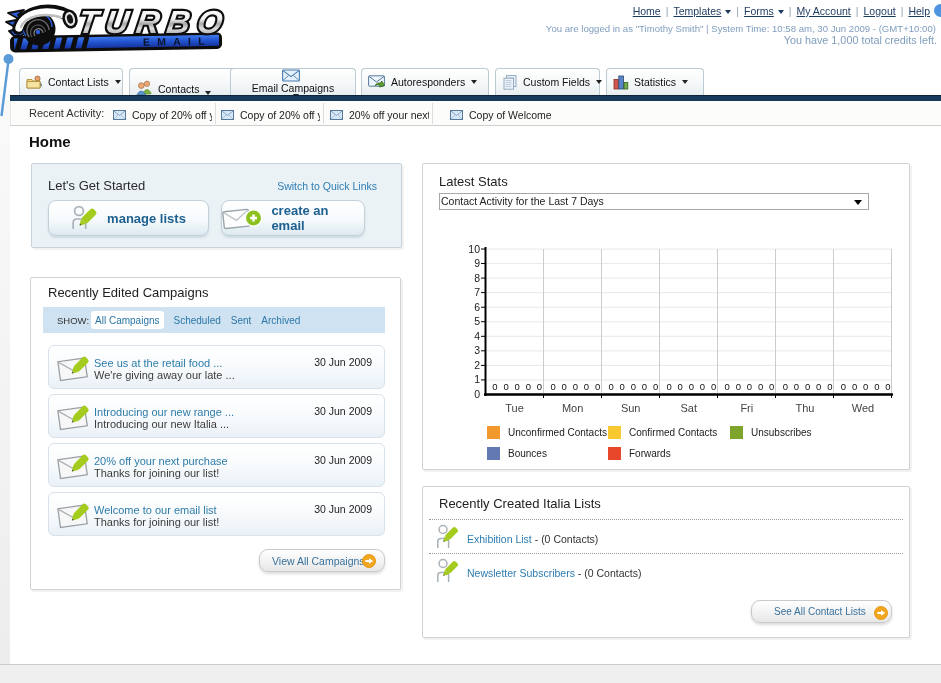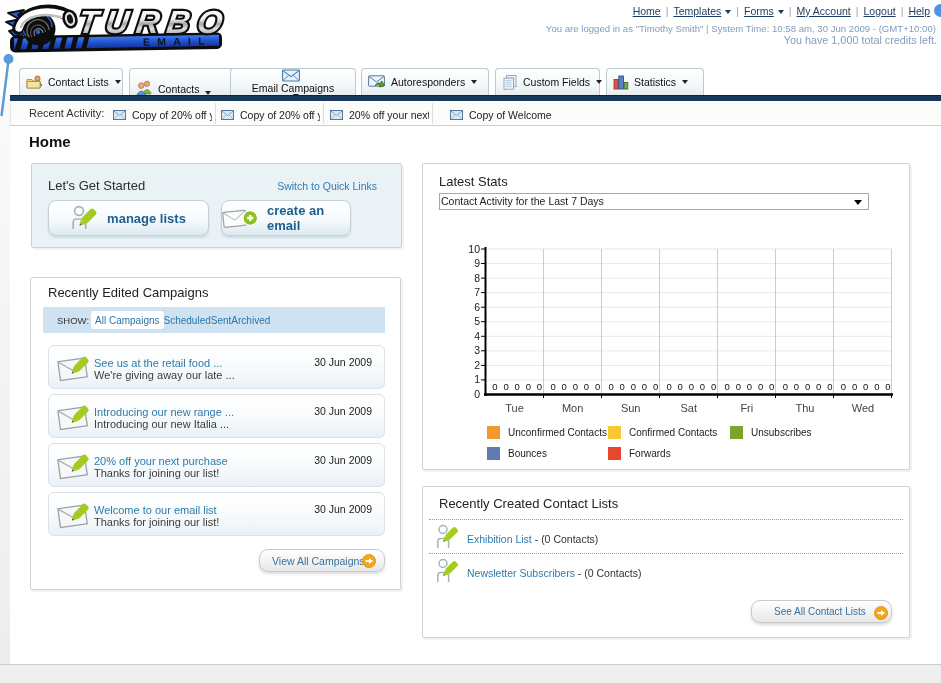--- a/index.html
+++ b/index.html
@@ -32,21 +32,21 @@
 .box { border:1px solid #d2d2d2; background:#fff; box-shadow:2px 2px 0 rgba(0,0,0,0.05); border-radius:2px; }
 #getstarted { left:31px; top:163px; width:371px; height:85px; background:#ebf2f6; border-color:#c9d2d8; }
 #gs-title { left:16px; top:14px; font-size:13px; color:#2b2b2b; position:absolute; }
 #gs-link { right:24px; top:16px; font-size:10.5px; color:#2e7cb3; position:absolute; }
 .bigbtn { position:absolute; top:36px; height:36px; background:linear-gradient(#ffffff,#f6fafc 55%,#dde9f0); border:1px solid #c3d0d8; border-radius:8px; box-shadow:0 2px 2px rgba(120,150,170,0.25); display:flex; align-items:center; justify-content:center; font-size:13px; font-weight:bold; color:#1d6090; }
 
 #campbox { left:30px; top:277px; width:371px; height:313px; }
 #campbox h2, #statsbox h2, #listsbox h2 { font-size:13px; font-weight:normal; color:#222; position:absolute; }
 #showbar { position:absolute; left:12px; top:29px; width:342px; height:26px; background:#cfe2f1; display:flex; align-items:center; font-size:9.5px; color:#333; padding-left:14px; }
 #showbar .pill { background:#fff; border-radius:3px; padding:3.5px 4px; color:#2a76a8; margin-left:2px; font-size:10px; }
-#showbar a { color:#2a76a8; text-decoration:none; font-size:10px; }
+#showbar a { color:#2a76a8; text-decoration:none; margin-left:10px; font-size:10px; }
 .card { position:absolute; left:17px; width:337px; height:44px; background:linear-gradient(#ffffff,#f7fafc 55%,#e9f1f7); border:1px solid #d9e2ea; border-radius:6px; }
 .card .cicon { position:absolute; left:8px; top:7px; }
 .card .ct { position:absolute; left:45px; top:11px; font-size:11px; color:#2e7ca8; }
 .card .cs { position:absolute; left:45px; top:22.5px; font-size:11px; color:#3c3c3c; }
 .card .cd { position:absolute; right:12px; top:10px; font-size:10.5px; color:#1c1c1c; }
 .navbtn { position:absolute; height:23px; background:linear-gradient(#ffffff,#f1f1f1 60%,#e7e7e7); border:1px solid #c9c9c9; border-radius:9px; box-shadow:0 2px 3px rgba(0,0,0,0.14); display:flex; align-items:center; font-size:10.5px; color:#39719c; white-space:nowrap; }
 
 #statsbox { left:422px; top:163px; width:488px; height:307px; }
 #statsdd { position:absolute; left:16px; top:29px; width:430px; height:17px; border:1px solid #a8a8a8; background:#fff; font-size:10.5px; color:#222; line-height:15px; padding-left:1px; }
 #statsdd .ddarrow { position:absolute; right:6px; top:6px; width:0; height:0; border-left:4px solid transparent; border-right:4px solid transparent; border-top:5px solid #000; }
@@ -203,21 +203,21 @@
         <g fill="none" stroke="#a9b2b8" stroke-width="1.7">
           <circle cx="8" cy="6" r="4.4"></circle>
           <path d="M2.2,24 l0,-6.5 q0,-3.5 3.5,-3.5 l5.5,0 q3.5,0 3.5,3.5 l0,6.5"></path>
         </g>
         <g transform="rotate(45 16 13)">
           <rect x="12.2" y="2" width="7.6" height="16" rx="2.5" fill="#a3cc1e"></rect>
           <path d="M12.5,18 l3.5,5.5 l3.5,-5.5 z" fill="#a3cc1e"></path>
           <path d="M14.9,21.8 l1.1,1.7 l1.1,-1.7 z" fill="#4a4a4a"></path>
         </g>
       </svg>manage lists</div>
-  <div class="bigbtn" style="left:189px; width:130px;"><svg width="42" height="26" viewBox="0 0 42 26" style="margin-right:8px;">
+  <div class="bigbtn" style="left:189px; width:144px;"><svg width="42" height="26" viewBox="0 0 42 26" style="margin-right:8px;">
         <g transform="rotate(-6 14 14)">
           <rect x="1.5" y="5.5" width="26" height="17" rx="1.5" fill="#fdfdfd" stroke="#9aa4ab" stroke-width="1.4"></rect>
           <path d="M2.5,6.5 L14.5,15.5 L26.5,6.5" fill="none" stroke="#b9c1c7" stroke-width="1.3"></path>
         </g>
         <circle cx="32" cy="13" r="8.2" fill="#8cc220" stroke="#fff" stroke-width="1.2"></circle>
         <path d="M28.5,13 l7,0 M32,9.5 l0,7" stroke="#ffffff" stroke-width="2.6"></path>
       </svg>create an email</div>
 </div>
 
 <div class="abs box" id="campbox">
@@ -374,21 +374,21 @@
     </g>
   </svg>
   <div class="legrow" style="left:64px; top:262px;"><span class="sw" style="background:#f1992d;"></span>Unconfirmed Contacts</div>
   <div class="legrow" style="left:185px; top:262px;"><span class="sw" style="background:#f7c830;"></span>Confirmed Contacts</div>
   <div class="legrow" style="left:307px; top:262px;"><span class="sw" style="background:#7fa42c;"></span>Unsubscribes</div>
   <div class="legrow" style="left:64px; top:283px;"><span class="sw" style="background:#6279b1;"></span>Bounces</div>
   <div class="legrow" style="left:185px; top:283px;"><span class="sw" style="background:#e8472b;"></span>Forwards</div>
 </div>
 
 <div class="abs box" id="listsbox">
-  <h2 style="left:16px; top:9px;">Recently Created Contact Lists</h2>
+  <h2 style="left:16px; top:9px;">Recently Created Italia Lists</h2>
   <div class="dotline" style="top:32px;"></div>
   <div class="dotline" style="top:66px;"></div>
   <svg style="position:absolute; left:13px; top:37px;" width="22" height="26" viewBox="0 0 22 26">
       <g fill="none" stroke="#a9b2b8" stroke-width="1.5">
         <circle cx="7" cy="5.5" r="4"></circle>
         <path d="M1.8,24 l0,-6.5 q0,-3 3,-3 l4.8,0 q3,0 3,3 l0,6.5"></path>
       </g>
       <g transform="rotate(45 13.5 11.5)">
         <rect x="10.3" y="1.5" width="6.4" height="14" rx="2.2" fill="#a3cc1e"></rect>
         <path d="M10.5,15.5 l3,4.8 l3,-4.8 z" fill="#a3cc1e"></path>

